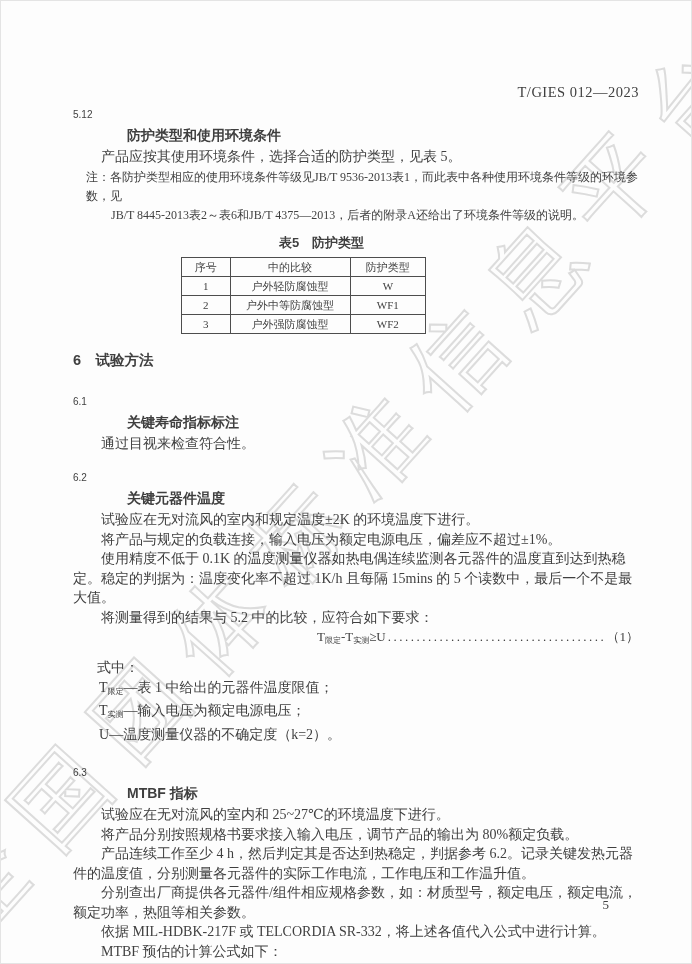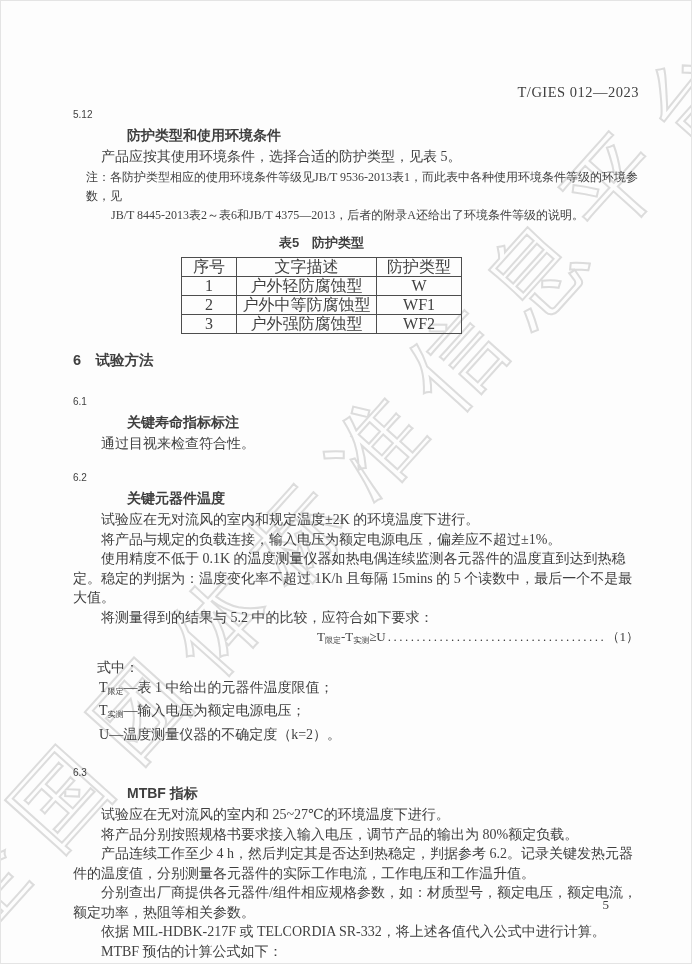--- a/index.html
+++ b/index.html
@@ -25,21 +25,21 @@
   .chapter-heading { font-family:"Liberation Sans","DejaVu Sans",sans-serif; font-weight:bold; font-size:14.5px; line-height:18px; margin-top:17px; }
 
   .body-p { font-size:14px; line-height:19.5px; text-indent:2em; }
 
   .note { font-size:12px; line-height:19px; margin-top:1px; }
   .note-line1 { margin-left:13px; }
   .note-line2 { margin-left:38px; }
 
   .table-block { margin-top:10px; width:281px; margin-left:108px; }
   .table-caption { font-family:"Liberation Sans","DejaVu Sans",sans-serif; font-weight:bold; font-size:13px; text-align:center; line-height:16px; margin-bottom:6px; }
-  table { border-collapse:collapse; width:281px; font-size:16px; }
+  table { border-collapse:collapse; width:245px; font-size:11px; }
   td,th { border:1px solid #4d4d4d; text-align:center; height:19px; padding:0 2px; font-weight:normal; line-height:18px; }
   .col-idx { width:55px; } .col-desc { width:141px; } .col-type { width:85px; }
 
   .gap-s { margin-top:8px; } .gap-m { margin-top:17px; } .gap-l { margin-top:25px; }
 
   .formula-row { display:flex; align-items:baseline; font-size:13px; line-height:18px; margin-top:1px; }
   .f-indent { width:244px; flex:none; }
   .f-math { white-space:nowrap;text-align:center; }
   .f-dots { flex:1; overflow:hidden; white-space:nowrap; letter-spacing:2.5px; margin-left:2px; }
   .f-num { flex:none; margin-left:2px; }
@@ -69,21 +69,21 @@
       <div class="note-line1">注：各防护类型相应的使用环境条件等级见JB/T 9536-2013表1，而此表中各种使用环境条件等级的环境参数，见</div>
       <div class="note-line2">JB/T 8445-2013表2～表6和JB/T 4375—2013，后者的附录A还给出了环境条件等级的说明。</div>
     </div>
 
     <div class="table-block">
       <div class="table-caption">表5　防护类型</div>
       <table>
         <thead>
           <tr>
             <th class="col-idx">序号</th>
-            <th class="col-desc">文字描述</th>
+            <th class="col-desc">中的比较</th>
             <th class="col-type">防护类型</th>
           </tr>
         </thead>
         <tbody>
           <tr>
             <td>1</td>
             <td>户外轻防腐蚀型</td>
             <td>W</td>
           </tr>
           <tr>

